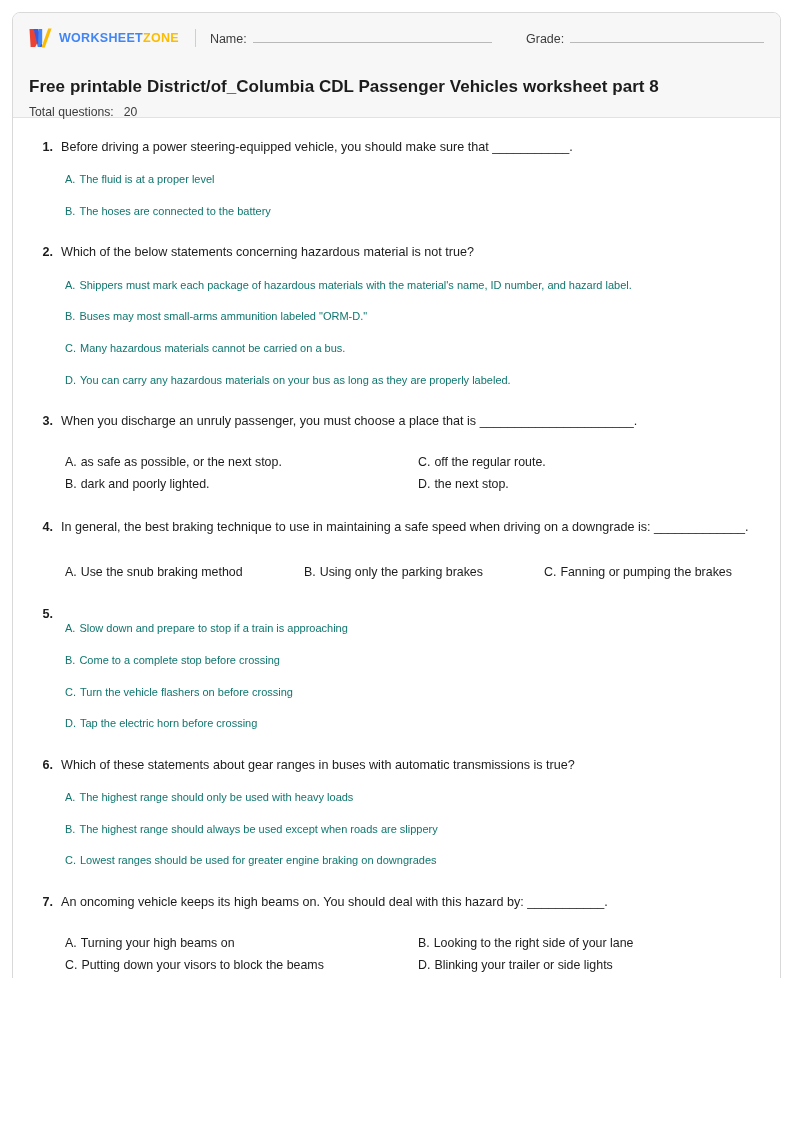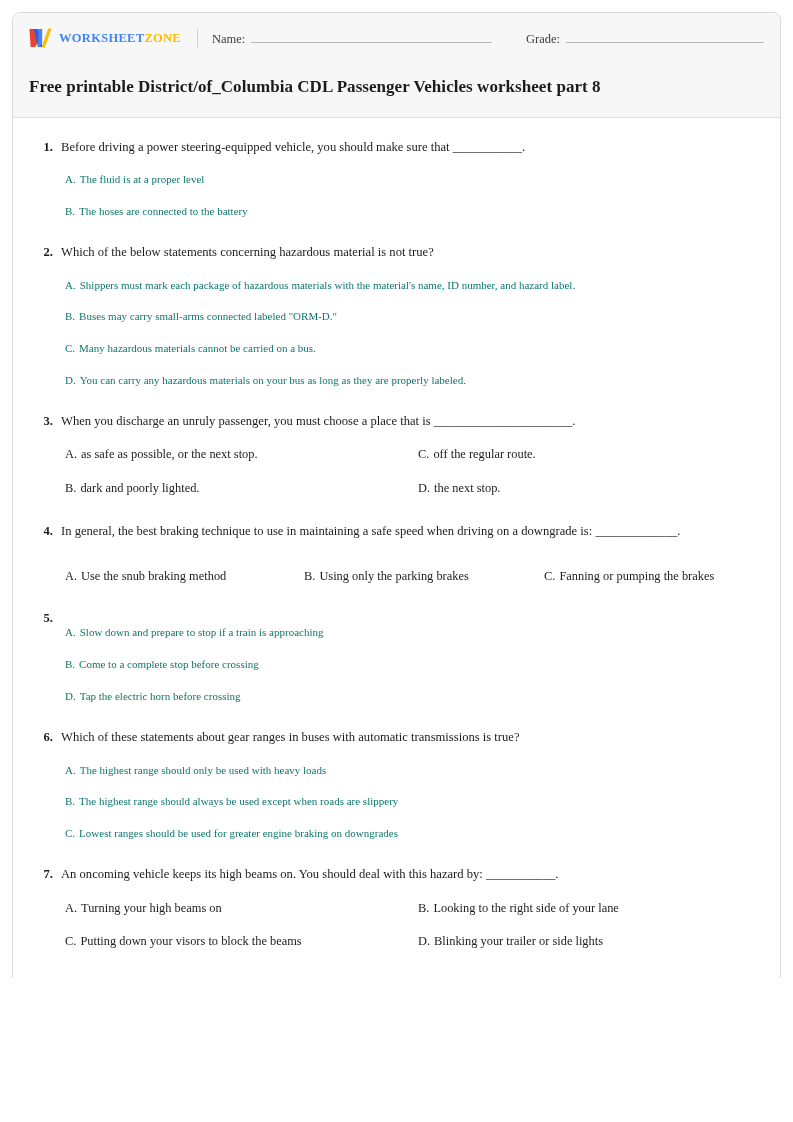--- a/index.html
+++ b/index.html
@@ -11,21 +11,20 @@
     font-family: "Liberation Sans", sans-serif;
     -webkit-font-smoothing: antialiased;
   }
 
   .page {
     position: relative;
     width: 793px;
     height: 978px;
     background: #ffffff;
     overflow: hidden;
-    font-family: Liberation Serif, serif;
   }
 
   
   .sheet {
     position: absolute;
     left: 12px;
     top: 12px;
     width: 769px;
     height: 1069px;
     border: 1px solid #d9d9d9;
@@ -151,22 +150,22 @@
     font-size: 11px;
     color: #0f766e;
     line-height: 1.42;
     padding-left: 4px;
   }
 
   
   .answers.cols-2 {
     display: grid;
     grid-template-columns: 353px 1fr;
-    row-gap: 16px;
-    margin-top: 16px;
+    row-gap: 4px;
+    margin-top: 24px;
   }
   .answers.cols-2 .answer {
     font-size: 12.4px;
     color: #1c1c1c;
     line-height: 1.42;
     padding-left: 4px;
   }
 
   
   .answers.cols-3 {
@@ -254,40 +253,43 @@
         </div>
 
         <div class="field grade">
           <span class="field-label">Grade:</span>
           <span class="field-line"></span>
         </div>
       </div>
 
       <div class="header-title">Free printable District/of_Columbia CDL Passenger Vehicles worksheet part 8</div>
 
+      <div class="header-meta">
+        <span>Total questions:</span><span class="meta-value">20</span>
+      </div>
     </div>
 
     <div class="sheet-body" id="questions-container">
         <div class="question">
           <div class="q-num">1.</div>
           <div class="q-body">
             <div class="q-text">Before driving a power steering-equipped vehicle, you should make sure that ___________.</div>
             <div class="answers cols-1">
               <div class="answer"><span class="ans-letter">A.</span><span>The fluid is at a proper level</span></div>
               <div class="answer"><span class="ans-letter">B.</span><span>The hoses are connected to the battery</span></div>
             </div>
           </div>
         </div>
         <div class="question">
           <div class="q-num">2.</div>
           <div class="q-body">
             <div class="q-text">Which of the below statements concerning hazardous material is not true?</div>
             <div class="answers cols-1">
               <div class="answer"><span class="ans-letter">A.</span><span>Shippers must mark each package of hazardous materials with the material's name, ID number, and hazard label.</span></div>
-              <div class="answer"><span class="ans-letter">B.</span><span>Buses may carry small-arms connected labeled "ORM-D."</span></div>
+              <div class="answer"><span class="ans-letter">B.</span><span>Buses may most small-arms ammunition labeled "ORM-D."</span></div>
               <div class="answer"><span class="ans-letter">C.</span><span>Many hazardous materials cannot be carried on a bus.</span></div>
               <div class="answer"><span class="ans-letter">D.</span><span>You can carry any hazardous materials on your bus as long as they are properly labeled.</span></div>
             </div>
           </div>
         </div>
         <div class="question">
           <div class="q-num">3.</div>
           <div class="q-body">
             <div class="q-text">When you discharge an unruly passenger, you must choose a place that is ______________________.</div>
             <div class="answers cols-2">
@@ -308,20 +310,21 @@
               <div class="answer"><span class="ans-letter">C.</span><span>Fanning or pumping the brakes</span></div>
             </div>
           </div>
         </div>
         <div class="question">
           <div class="q-num">5.</div>
           <div class="q-body">
             <div class="answers cols-1">
               <div class="answer"><span class="ans-letter">A.</span><span>Slow down and prepare to stop if a train is approaching</span></div>
               <div class="answer"><span class="ans-letter">B.</span><span>Come to a complete stop before crossing</span></div>
+              <div class="answer"><span class="ans-letter">C.</span><span>Turn the vehicle flashers on before crossing</span></div>
               <div class="answer"><span class="ans-letter">D.</span><span>Tap the electric horn before crossing</span></div>
             </div>
           </div>
         </div>
         <div class="question">
           <div class="q-num">6.</div>
           <div class="q-body">
             <div class="q-text">Which of these statements about gear ranges in buses with automatic transmissions is true?</div>
             <div class="answers cols-1">
               <div class="answer"><span class="ans-letter">A.</span><span>The highest range should only be used with heavy loads</span></div>

